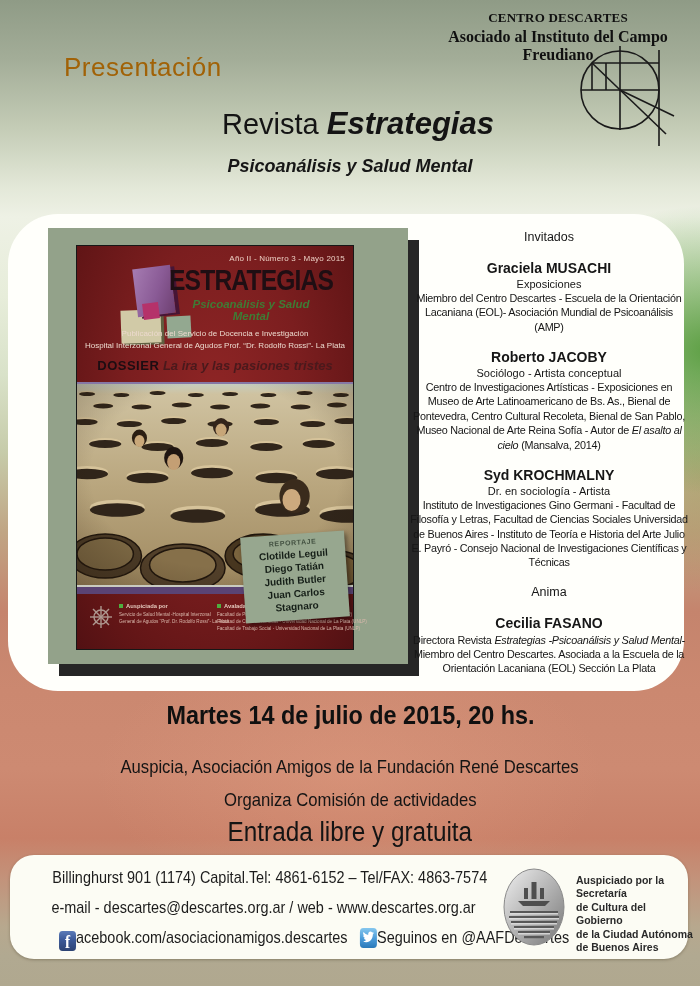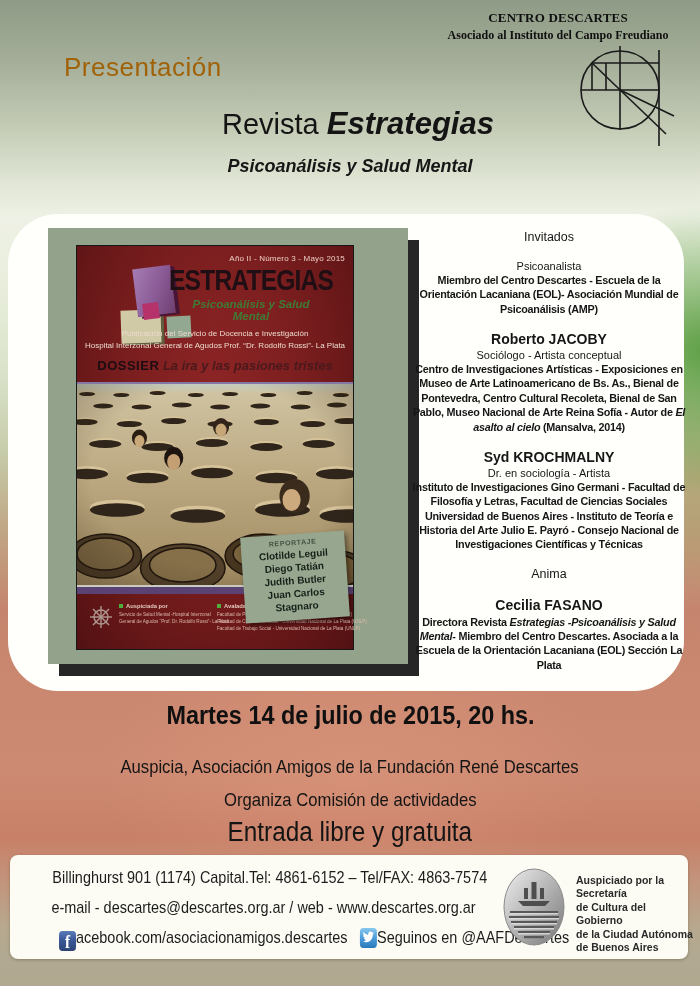--- a/index.html
+++ b/index.html
@@ -17,21 +17,21 @@
   }
   .abs{position:absolute;}
   .center-line{left:0;right:0;text-align:center;}
   .cond{display:inline-block;transform:scaleX(.85);transform-origin:center;white-space:nowrap;}
   .cond90{display:inline-block;transform:scaleX(.9);transform-origin:center;white-space:nowrap;}
 
   
   .org-block{top:10px;right:14px;width:256px;text-align:center;
     font-family:"Liberation Serif",serif;font-weight:bold;color:#101010;}
   .org-name{font-size:13px;letter-spacing:.2px;}
-  .org-sub{font-size:12px;margin-top:2px;}
+  .org-sub{font-size:16px;margin-top:2px;}
   .geo-logo{left:560px;top:44px;}
   .presentacion{left:64px;top:52px;font-size:26px;color:#a16207;letter-spacing:.5px;}
   .main-title{top:106px;font-size:29px;color:#141414;padding-left:16px;}
   .main-title .t-bold{font-weight:bold;font-style:italic;font-size:31px;}
   .main-sub{top:156px;font-size:18px;font-weight:bold;font-style:italic;color:#161616;}
 
   
   .card{left:8px;top:214px;width:676px;height:477px;background:#fffffb;border-radius:50px;}
 
   
@@ -75,31 +75,31 @@
   .reportaje{position:absolute;left:166px;top:288px;width:98px;padding:5px 3px 7px;
     background:#97a78f;transform:rotate(-4deg);box-shadow:2px 3px 5px rgba(0,0,0,.45);text-align:center;}
   .reportaje .r-label{font-size:7px;font-weight:bold;color:#445242;letter-spacing:.6px;margin-bottom:2px;}
   .reportaje .r-name{font-size:10px;font-weight:bold;color:#161f18;line-height:1.3;}
 
   
   .guests{left:402px;top:16px;width:278px;text-align:center;color:#161616;}
   .g-heading{font-size:12.5px;margin:0 0 16px;}
   .g-name{font-size:14px;font-weight:bold;margin:0 0 2px;}
   .g-role{font-size:11px;margin:0 0 1px;}
-  .g-bio{font-size:10.8px;line-height:1.33;letter-spacing:-.25px;margin:0 0 15px;font-weight:bold;}
+  .g-bio{font-size:10.8px;line-height:1.33;letter-spacing:-.25px;margin:0 0 15px;}
   .g-anima{font-size:12.5px;margin:4px 0 16px;}
 
   
   .ev-date{top:700px;font-size:26px;font-weight:bold;color:#101010;text-align:center;}
   .ev-ausp{top:756px;font-size:18.5px;color:#141414;}
   .ev-org{top:789px;font-size:18.5px;color:#141414;}
   .ev-ent{top:817px;font-size:27px;color:#141414;}
 
   
-  .footer{left:10px;top:855px;width:678px;height:104px;background:#fcfcf4;border-radius:8px;
+  .footer{left:10px;top:855px;width:678px;height:104px;background:#fcfcf4;border-radius:24px;
     box-shadow:0 1px 3px rgba(60,50,30,.35);}
   .contact{position:absolute;left:4px;top:8px;width:490px;text-align:center;color:#1c1c1c;}
   .c-line{height:30px;line-height:30px;font-size:17px;}
   .c-line .icon{display:inline-block;width:20px;height:20px;border-radius:4px;vertical-align:-5px;}
   .fb-icon{background:linear-gradient(180deg,#5a7ab8 0%,#3b5998 45%,#2d4373 100%);
     color:#fff;font-weight:bold;font-size:18px;text-align:center;line-height:22px;
     font-family:"Liberation Serif",serif;}
   .tw-icon{background:linear-gradient(180deg,#86c7ee 0%,#4a9ad8 55%,#2a79b8 100%);margin-left:10px;}
   .tw-icon svg{display:block;margin:3px auto 0;}
   .sponsor-logo{position:absolute;left:492px;top:12px;}
@@ -269,21 +269,22 @@
         <div class="r-name">Diego Tatián</div>
         <div class="r-name">Judith Butler</div>
         <div class="r-name">Juan Carlos Stagnaro</div>
       </div>
     </div>
   </div>
 
   <div class="abs guests">
     <p class="g-heading">Invitados</p>
 
-    <p class="g-role">Psicoanalista</p>
+    <p class="g-name">Graciela MUSACHI</p>
+    <p class="g-role">Exposiciones</p>
     <p class="g-bio">Miembro del Centro Descartes -  Escuela de la Orientación Lacaniana (EOL)- Asociación Mundial de Psicoanálisis (AMP)</p>
 
     <p class="g-name">Roberto JACOBY</p>
     <p class="g-role">Sociólogo - Artista conceptual</p>
     <p class="g-bio"><span>Centro de Investigaciones Artísticas - Exposiciones en Museo de Arte Latinoamericano de Bs. As., Bienal de Pontevedra, Centro Cultural Recoleta, Bienal de San Pablo, Museo Nacional de Arte Reina Sofía - Autor de </span><span style="font-style:italic">El asalto al cielo</span><span> (Mansalva, 2014)</span></p>
 
     <p class="g-name">Syd KROCHMALNY</p>
     <p class="g-role">Dr. en sociología - Artista</p>
     <p class="g-bio">Instituto de Investigaciones Gino Germani - Facultad de Filosofía y Letras, Facultad de Ciencias Sociales Universidad de Buenos Aires - Instituto de Teoría e Historia del Arte Julio E. Payró - Consejo Nacional de Investigaciones Científicas y Técnicas</p>
 

